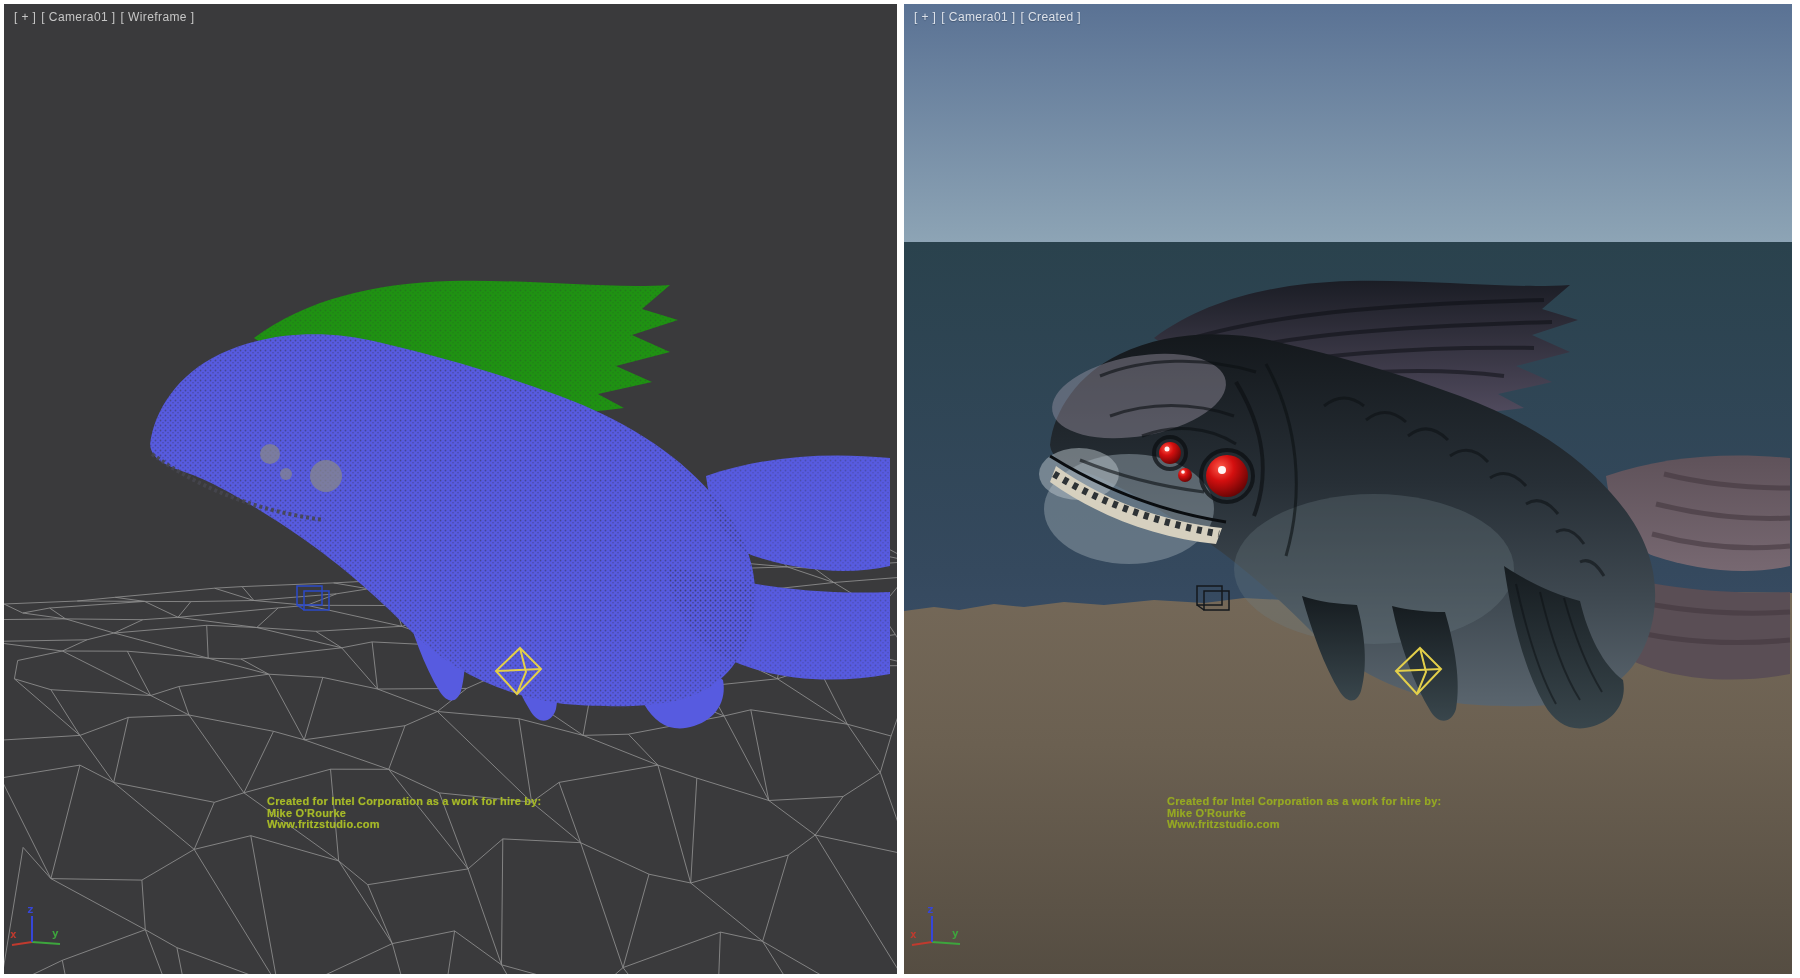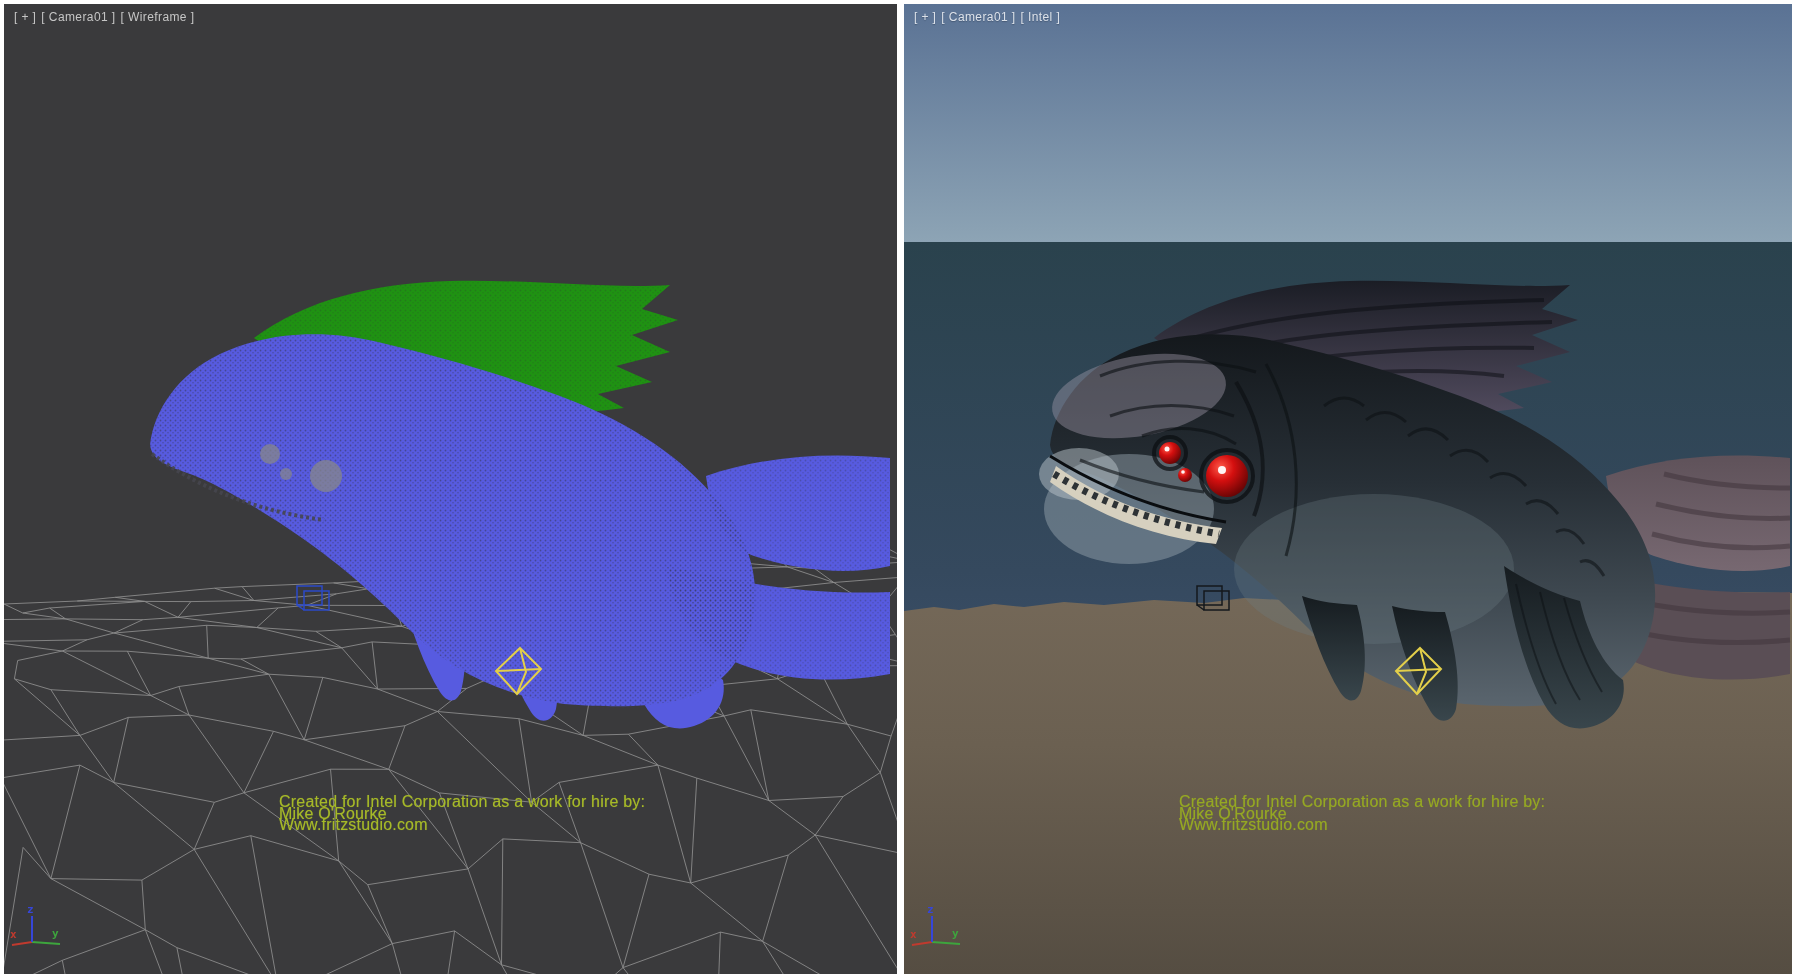--- a/index.html
+++ b/index.html
@@ -6,21 +6,21 @@
   .canvas{position:relative;width:1800px;height:978px;background:#ffffff;overflow:hidden;
           font-family:"Liberation Sans",sans-serif;}
   .viewport{position:absolute;top:4px;height:970px;overflow:hidden;}
   .vp-left{left:4px;width:893px;background:#3a3a3c;}
   .vp-right{left:904px;width:888px;background:#5a7294;}
   .scene{position:absolute;left:0;top:0;width:100%;height:100%;display:block;}
   .vp-label{position:absolute;left:10px;top:6px;font-size:12px;letter-spacing:.4px;
             display:flex;gap:5px;user-select:none;cursor:pointer;}
   .vp-left  .vp-label{color:#c6c6c6;}
   .vp-right .vp-label{color:#dce2ea;text-shadow:0 1px 1px rgba(30,40,60,.35);}
-  .credit{position:absolute;left:275px;top:792px;font-size:16px;font-weight:normal;
+  .credit{position:absolute;left:263px;top:792px;font-size:11px;font-weight:bold;
           line-height:11.5px;letter-spacing:.2px;white-space:nowrap;}
   .vp-left  .credit{color:#a6b928;text-shadow:0 0 1px rgba(166,185,40,.55);}
   .vp-right .credit{color:#95a823;text-shadow:0 0 1px rgba(150,168,35,.55);}
   .ax{font-family:"DejaVu Sans Mono",monospace;font-size:11px;font-weight:bold;}
   #ground-mesh line{stroke:#8f8f8f;stroke-width:1;opacity:.85;}
   .wrk{stroke:#0c1013;fill:none;}
 </style>
 </head>
 <body>
 
@@ -517,21 +517,21 @@
         <use href="#p-tripod"></use>
         <text class="ax" x="6" y="934" fill="#c03a2e">x</text>
         <text class="ax" x="48" y="933" fill="#3da53d">y</text>
         <text class="ax" x="23" y="909" fill="#3646d8">z</text>
       </g>
     </svg>
 
     <div class="vp-label">
       <span>[ + ]</span>
       <span>[ Camera01 ]</span>
-      <span>[ Intel ]</span>
+      <span>[ Created ]</span>
     </div>
 
     <div class="credit">
       <div>Created for Intel Corporation as a work for hire by:</div>
       <div>Mike O'Rourke</div>
       <div>Www.fritzstudio.com</div>
     </div>
   </div>
 </div>
 

